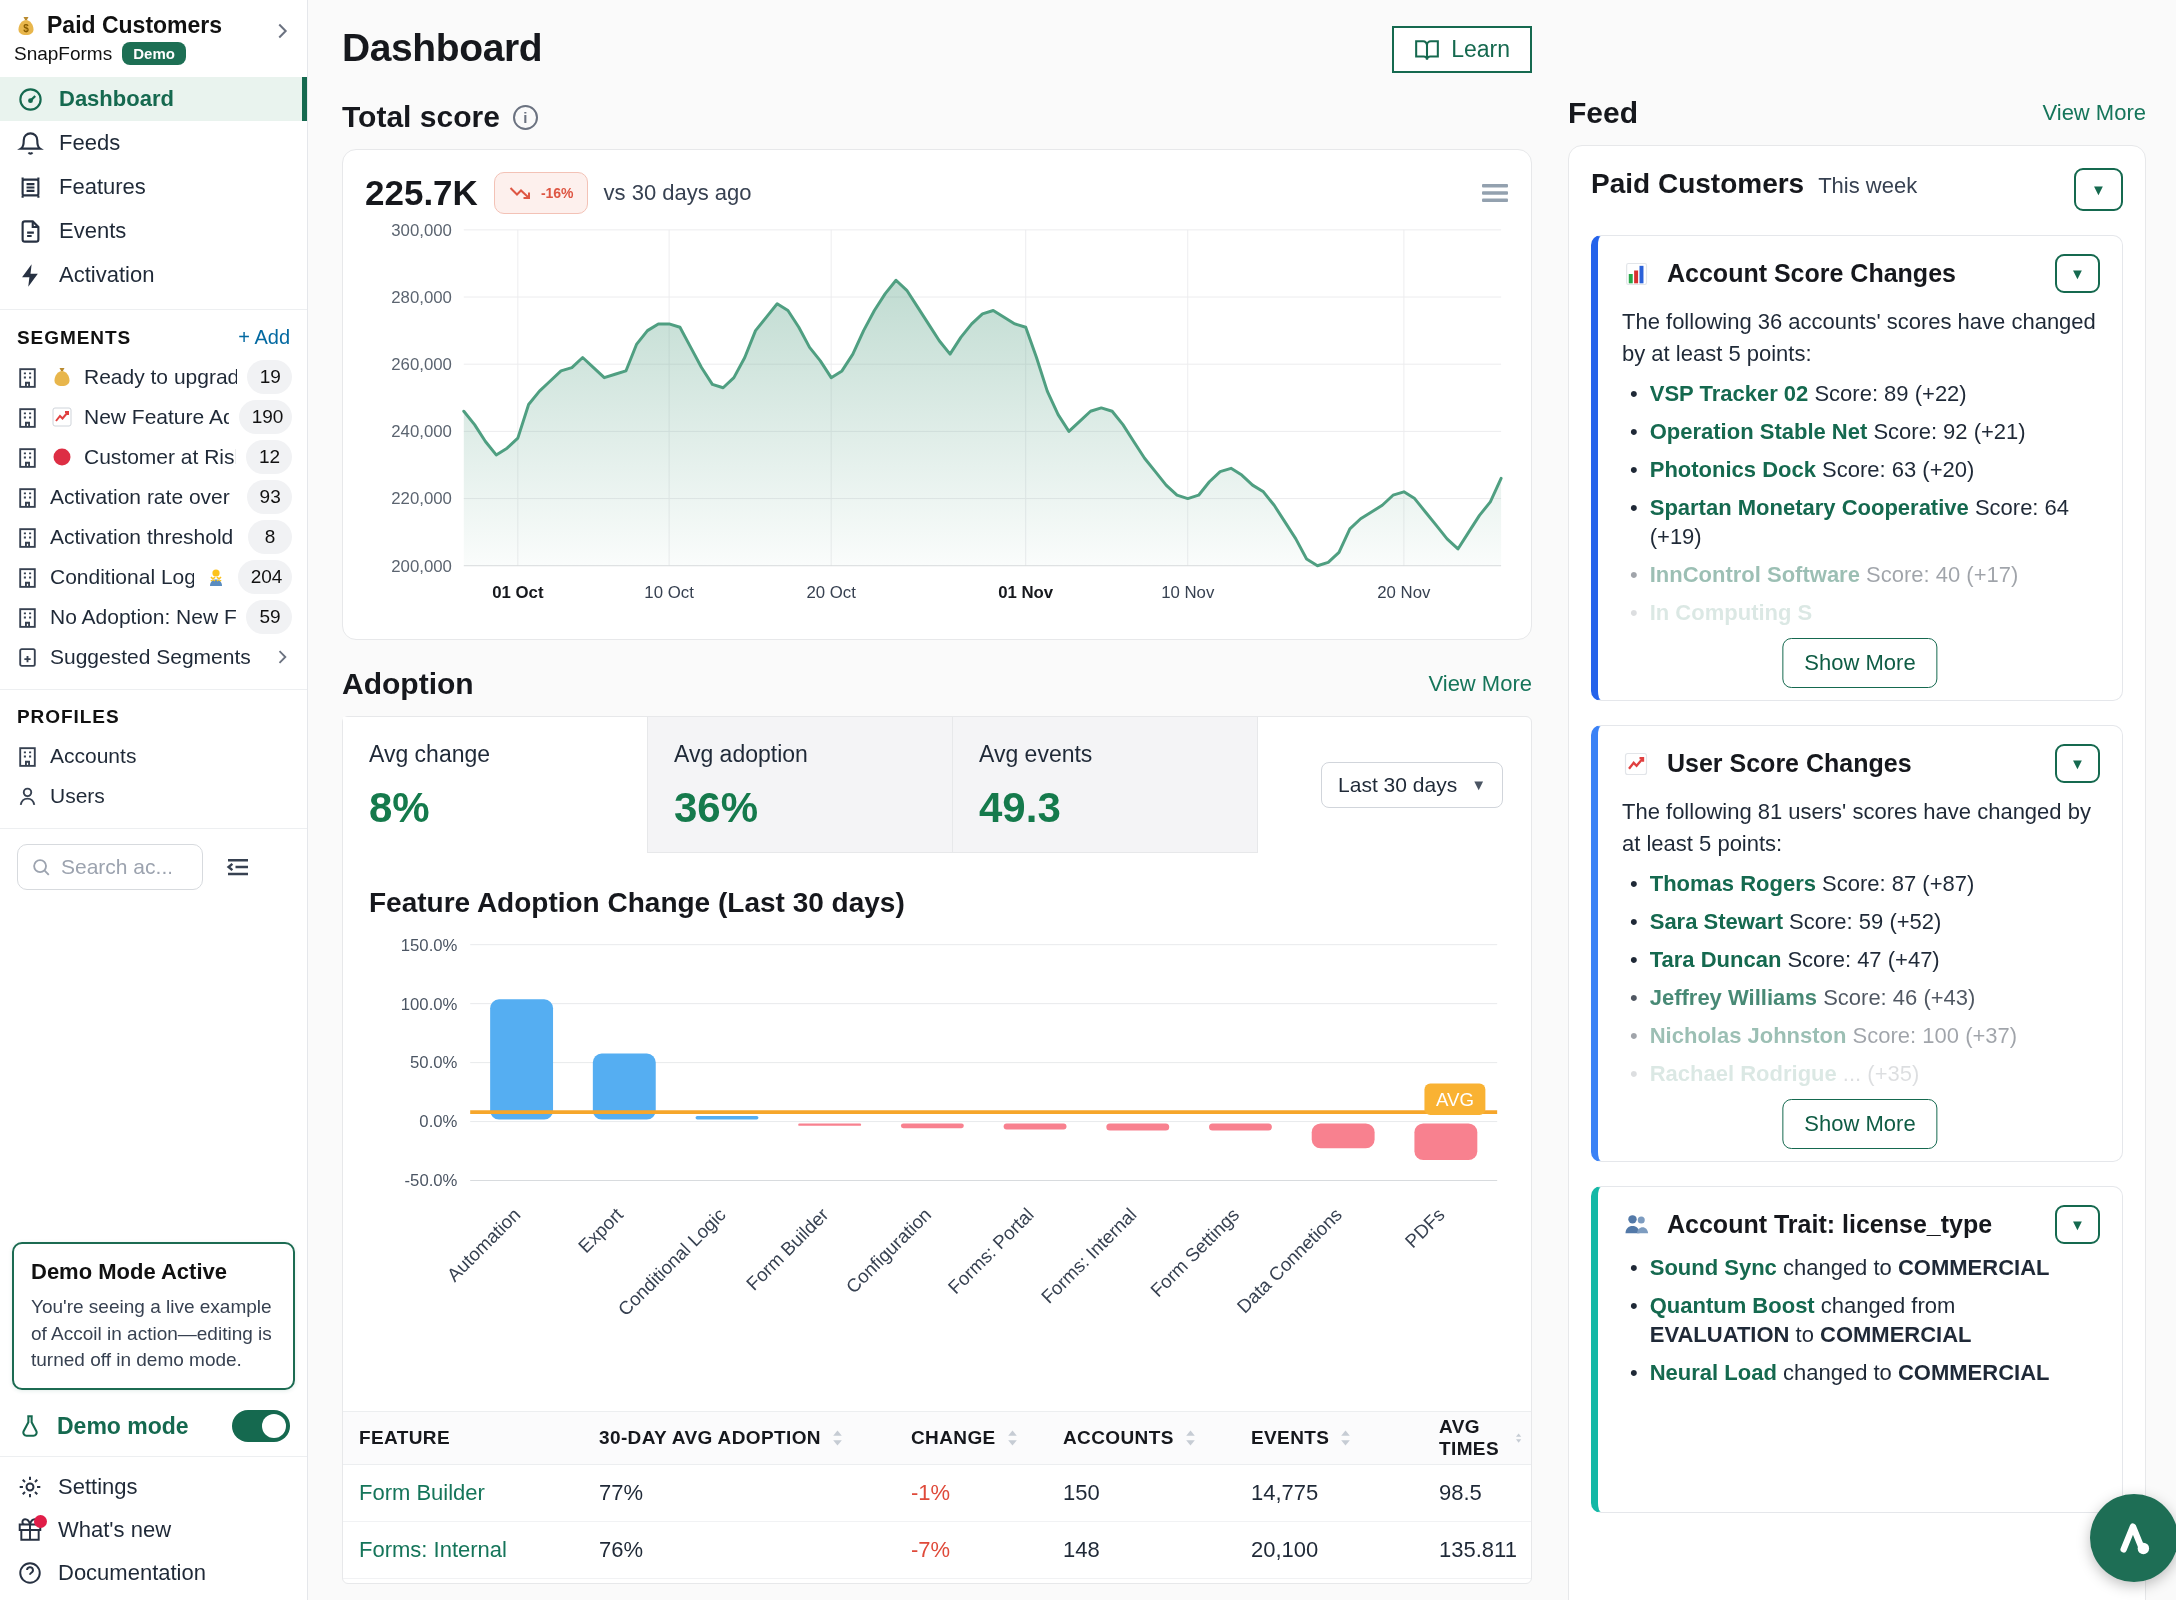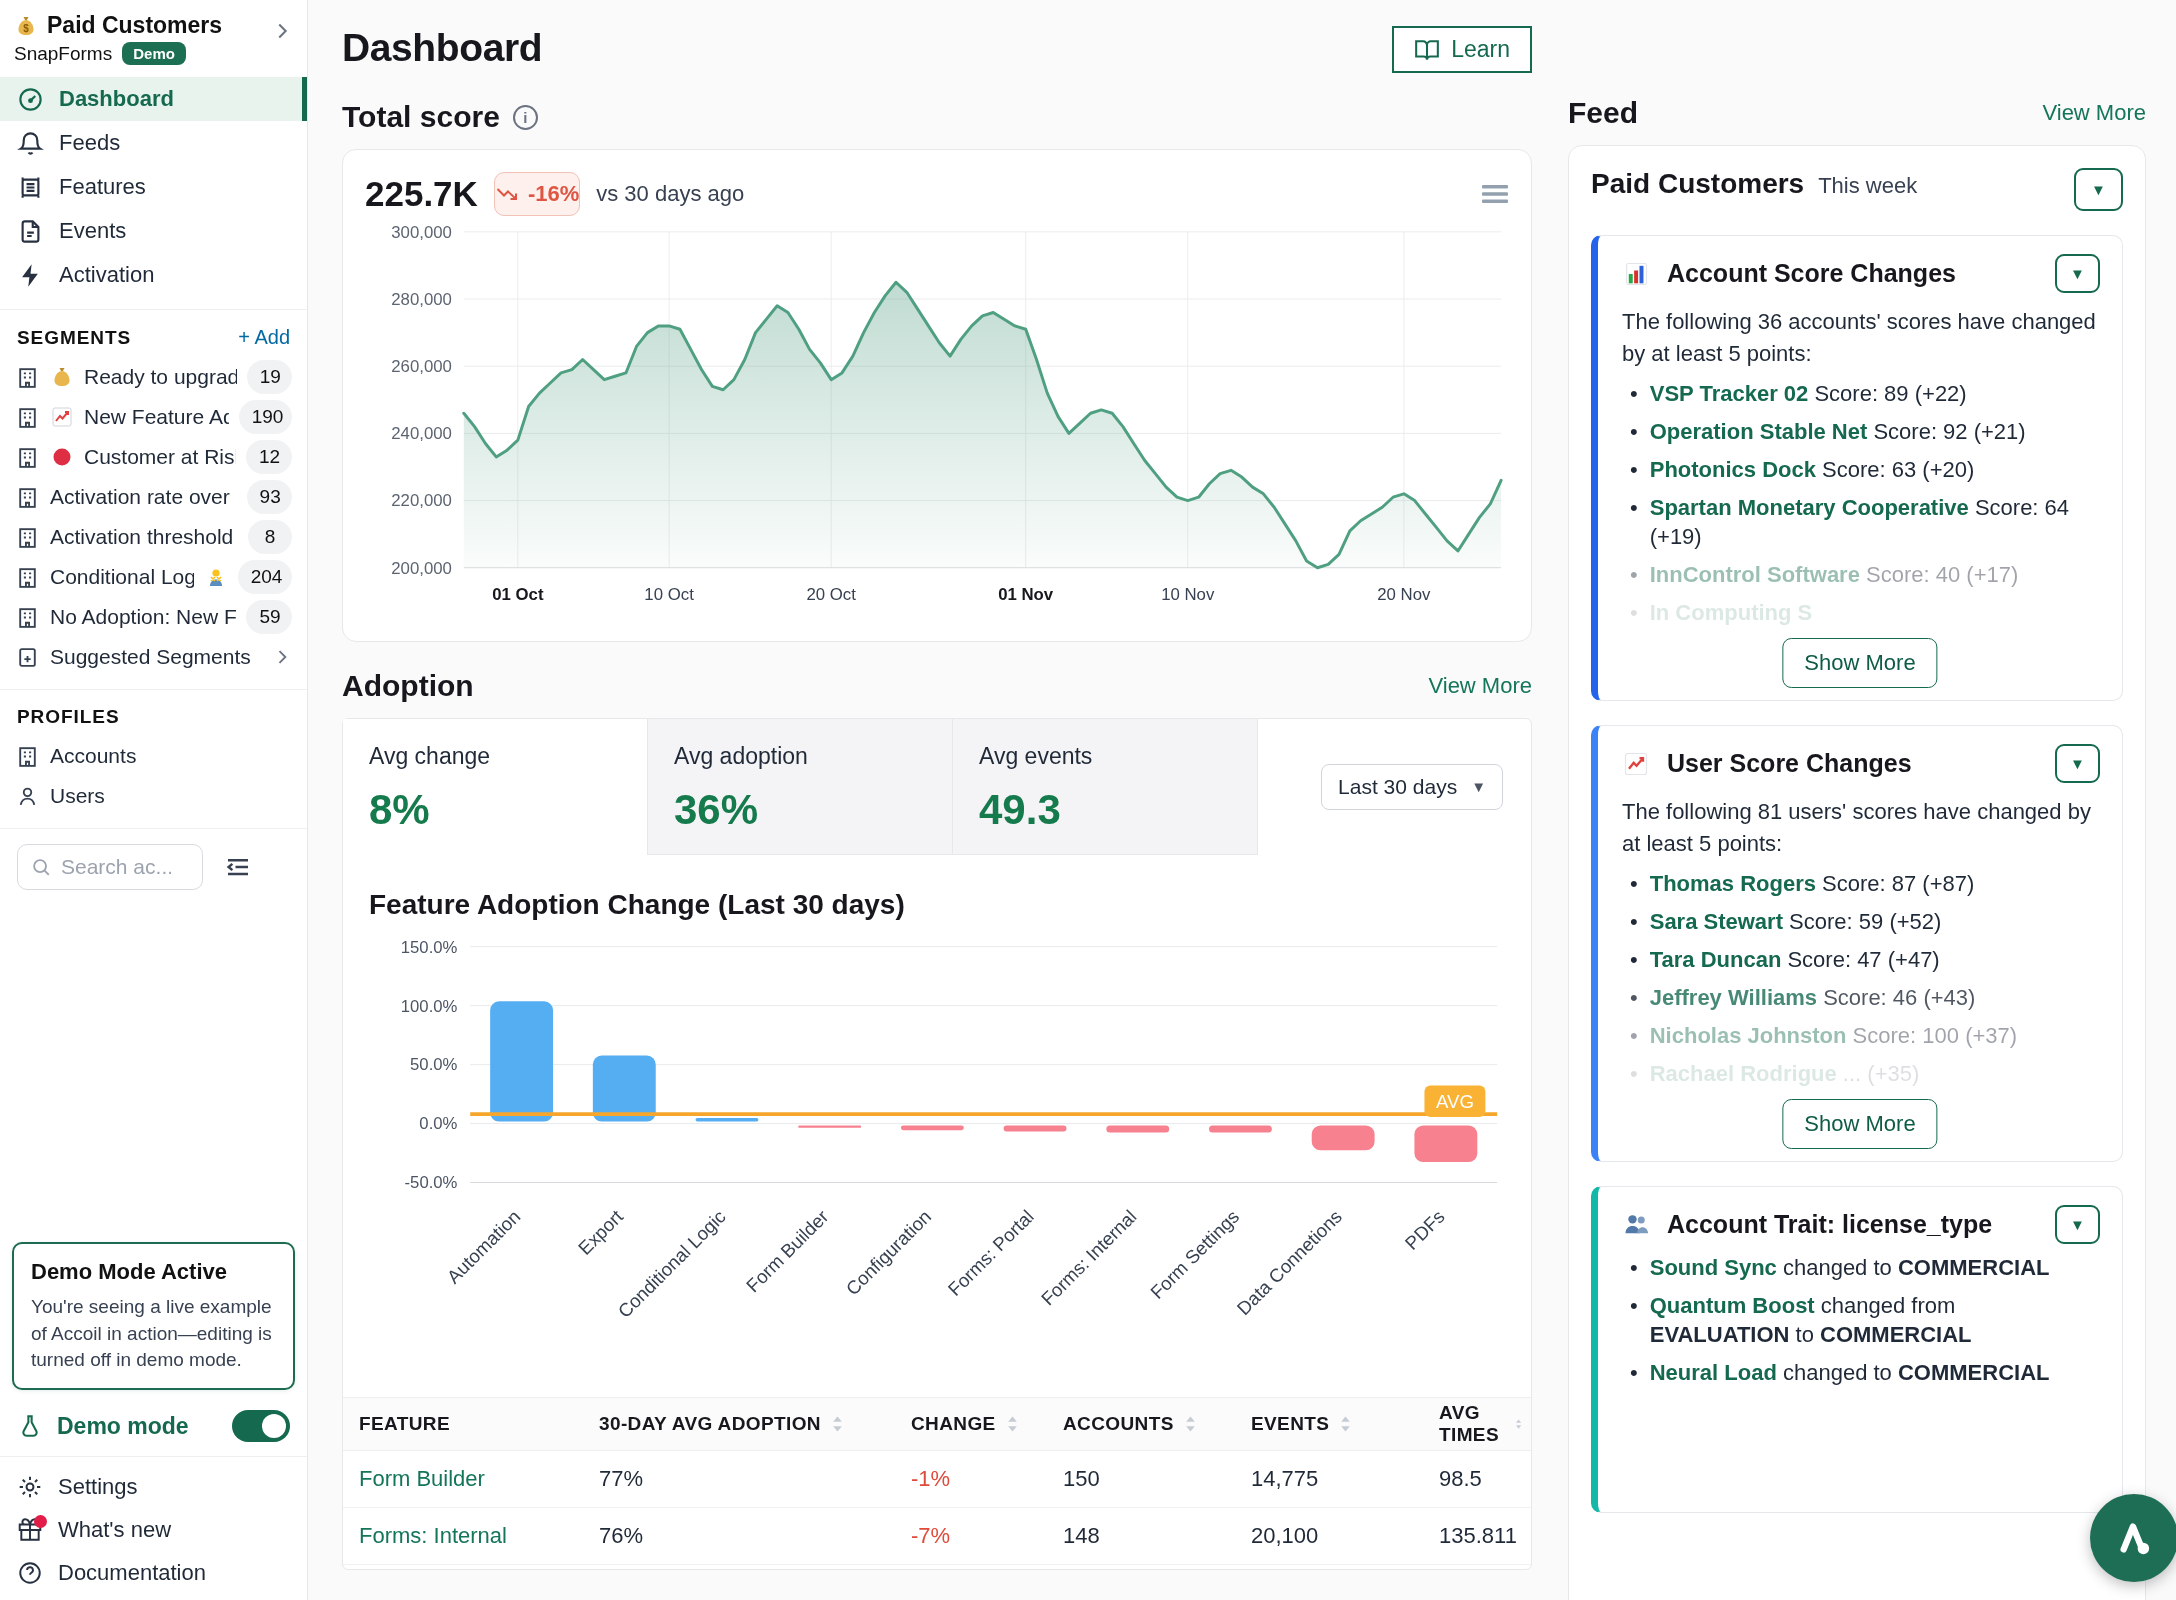--- a/index.html
+++ b/index.html
@@ -54,37 +54,37 @@
   h1{font-size:39px;color:#16181d;letter-spacing:-.01em}
   .learn-btn{display:flex;align-items:center;gap:11px;height:47px;padding:0 20px;border:2px solid #15694f;border-radius:0;background:#fff;color:#15694f;font-size:23px;font-weight:500;cursor:pointer;font-family:inherit}
   .sec-head{display:flex;justify-content:space-between;align-items:center;margin-top:27px}
   .sec-title{font-size:30px;font-weight:700;color:#16181d;display:flex;align-items:center;gap:13px}
   .info-ic{width:25px;height:25px;border:2px solid #6b7280;border-radius:50%;color:#6b7280;font-size:15px;font-weight:700;display:flex;align-items:center;justify-content:center}
   .view-more{font-size:22px;color:#15755a;cursor:pointer}
   .card{background:#fff;border:1px solid #e7e8ea;border-radius:14px;margin-top:15px}
   .ts-card{padding:22px 20px 6px 22px}
   .ts-head{display:flex;align-items:center;gap:16px}
   .ts-value{font-size:35px;font-weight:700;color:#16181d}
-  .badge-neg{display:flex;align-items:center;gap:9px;background:#fdf0ed;border:1.5px solid #f3c2b6;color:#de5643;border-radius:10px;padding:8px 0;font-size:22px;font-weight:600}
+  .badge-neg{display:flex;align-items:center;gap:9px;background:#fdf0ed;border:1.5px solid #f3c2b6;color:#de5643;border-radius:10px;padding:8px 13px;font-size:14px;font-weight:600}
   .ts-caption{font-size:22px;color:#374151}
   .burger{margin-left:auto;cursor:pointer}
   .ts-chart{display:block;width:1146px;margin-top:4px}
 
   .adoption-card{margin-top:15px;background:#fff;border:1px solid #e7e8ea;border-radius:6px;padding-bottom:4px}
   .tabs{display:flex;align-items:stretch}
   .stat{width:305px;padding:24px 26px 20px;border-right:1px solid #e7e8ea;background:#fff;cursor:pointer}
   .stat.gray{background:#f4f4f6;border-bottom:1px solid #e7e8ea}
   .stat-label{font-size:23px;color:#1f2937;font-weight:500;margin-bottom:16px}
   .stat-value{font-size:42px;font-weight:700;color:#157a4c}
   .tabs-right{flex:1;display:flex;align-items:center;justify-content:flex-end;padding-right:28px}
   .select{display:flex;align-items:center;gap:14px;border:1.5px solid #d1d5db;border-radius:8px;height:46px;padding:0 16px;background:#fff;font-size:21px;color:#1f2937;cursor:pointer}
   .select .caret{color:#4b5563;font-size:15px}
   .chart-title{font-size:28px;font-weight:700;color:#16181d;padding:34px 0 0 26px}
   .bar-chart{display:block;width:1140px;margin:6px auto 0}
-  .t-head{display:grid;grid-template-columns:240px 312px 152px 188px 188px 1fr;align-items:center;height:54px;background:#fbfbfc;border-top:1px solid #eceef0;border-bottom:1px solid #eceef0;padding:0 16px;margin-top:8px}
+  .t-head{display:grid;grid-template-columns:240px 312px 152px 188px 188px 1fr;align-items:center;height:54px;background:#fbfbfc;border-top:1px solid #eceef0;border-bottom:1px solid #eceef0;padding:0 16px;margin-top:24px}
   .th{display:flex;align-items:center;gap:9px;font-size:19px;font-weight:700;color:#16181d;letter-spacing:.02em;cursor:pointer}
   .t-row{display:grid;grid-template-columns:240px 312px 152px 188px 188px 1fr;align-items:center;height:57px;padding:0 16px;font-size:22px;border-bottom:1px solid #f1f2f4}
   .feat-link{color:#15755a;font-weight:500;cursor:pointer}
   .neg{color:#df4a3a}
 
   
   .feedcol{width:578px;min-width:578px;margin-right:30px;padding-top:26px}
   .feed-head{display:flex;justify-content:space-between;align-items:center;margin-top:70px}
   .feed-title{font-size:30px;font-weight:700;color:#16181d}
   .feed-panel{margin-top:15px;background:#fff;border:1px solid #e7e8ea;border-radius:14px;padding:22px;height:1480px;overflow:hidden}

